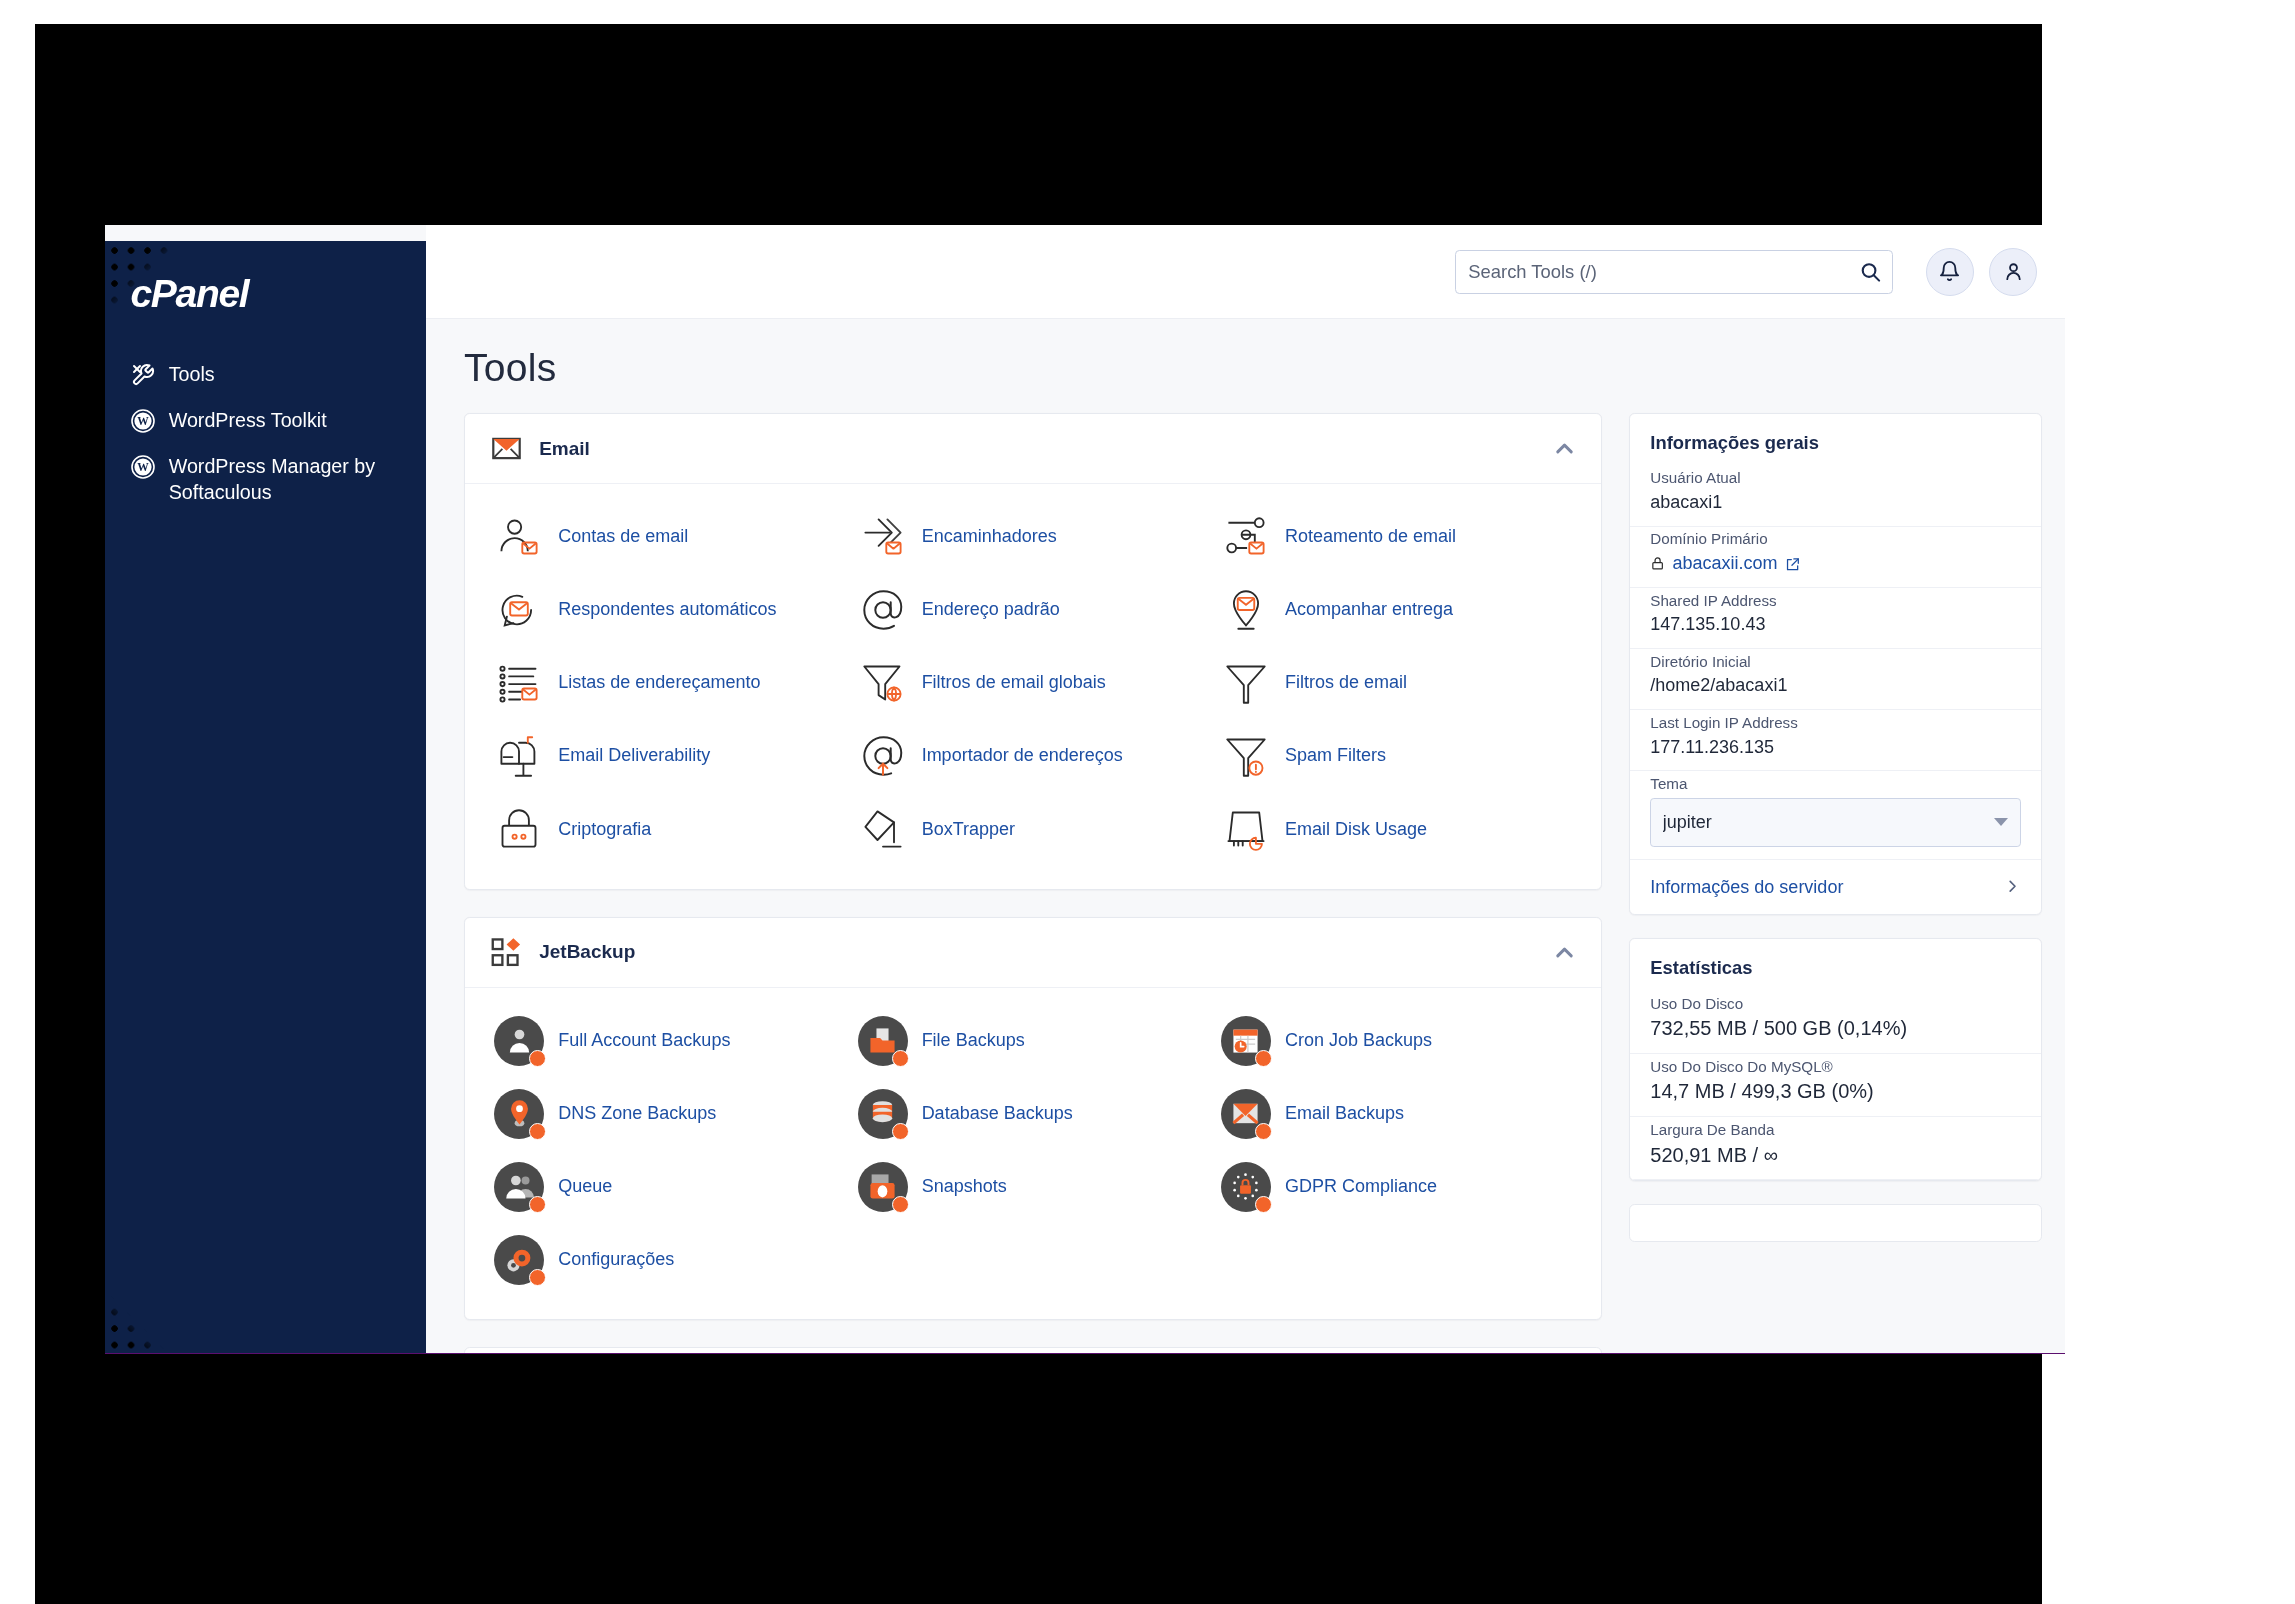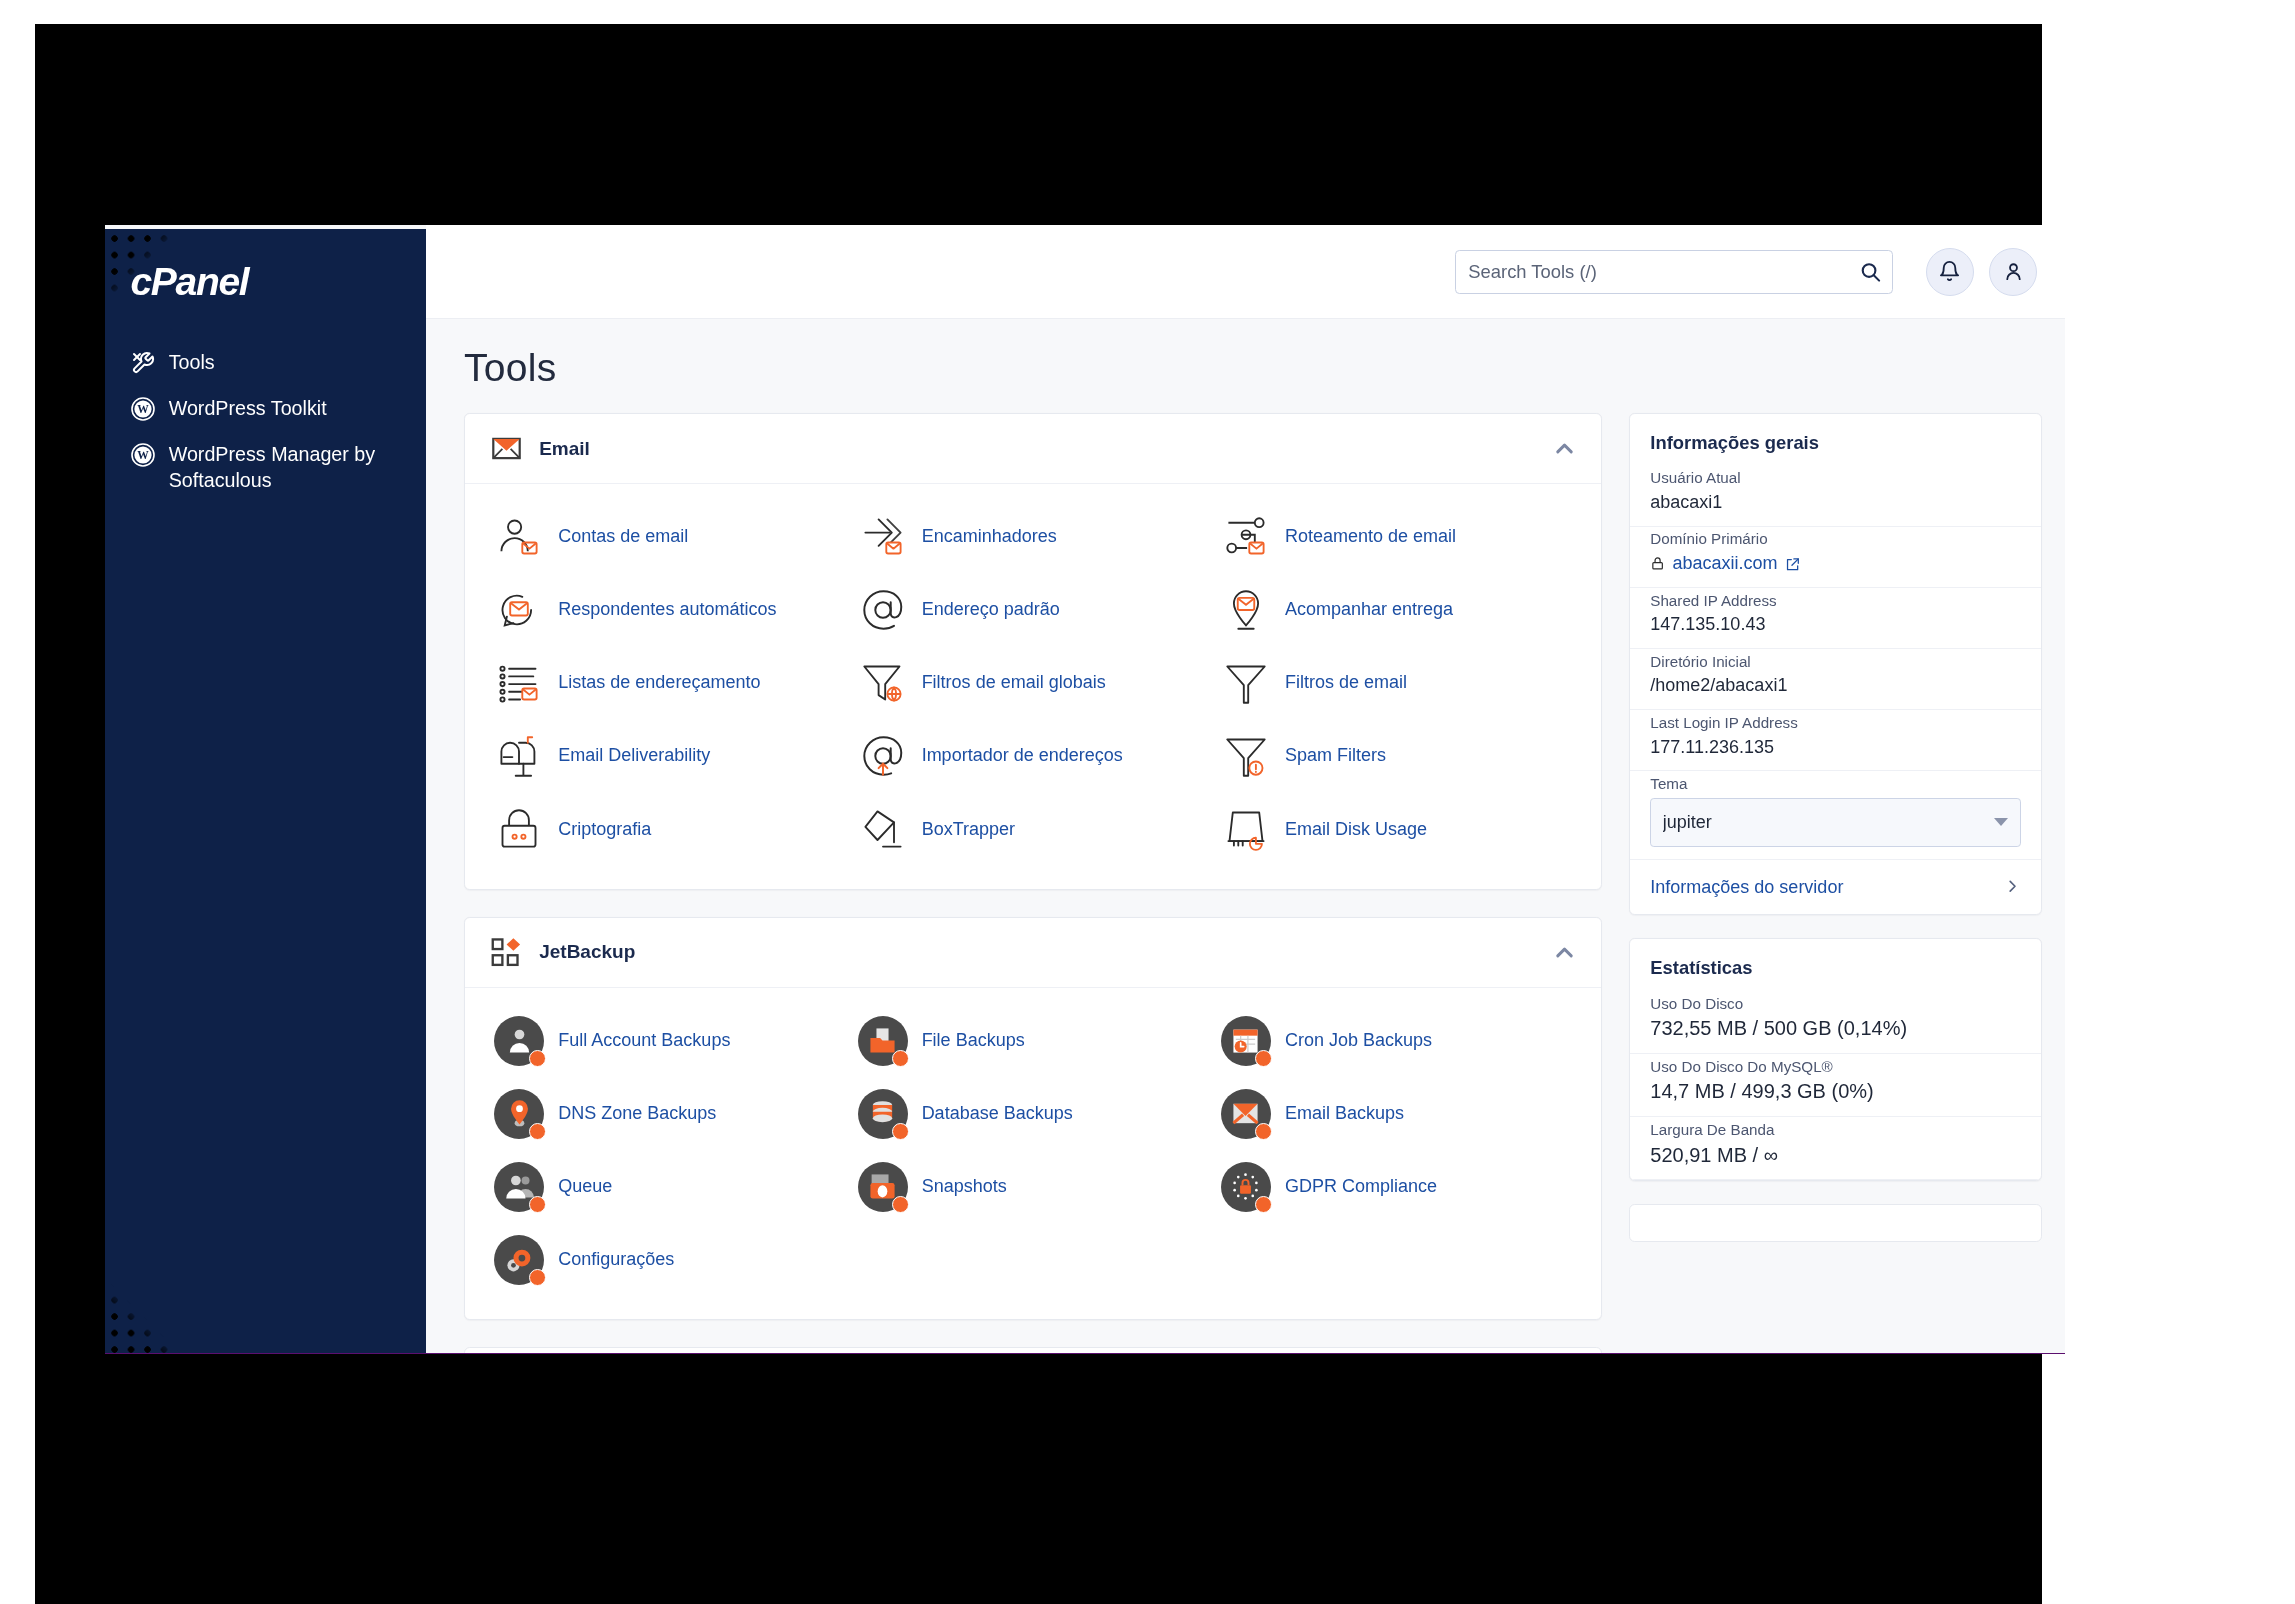--- a/index.html
+++ b/index.html
@@ -24,21 +24,21 @@
     left: 105px; top: 225px;
     width: 1960px; height: 1129px;
     background: #f7f8fa;
     overflow: hidden;
     border-bottom: 1.9px solid #5b0f6e;
   }
 
   
   #sidebar {
     position: absolute;
-    left: 0; top: 4px;
+    left: 0; top: 16px;
     width: 321px; height: 100%;
     background: #0e2148;
     overflow: hidden;
   }
   .dots-tl, .dots-bl {
     position: absolute;
     width: 83px; height: 83px;
     background-image: radial-gradient(#000000 26%, transparent 27%);
     background-size: 16.5px 16.5px;
     background-position: 1.3px 1.3px;

